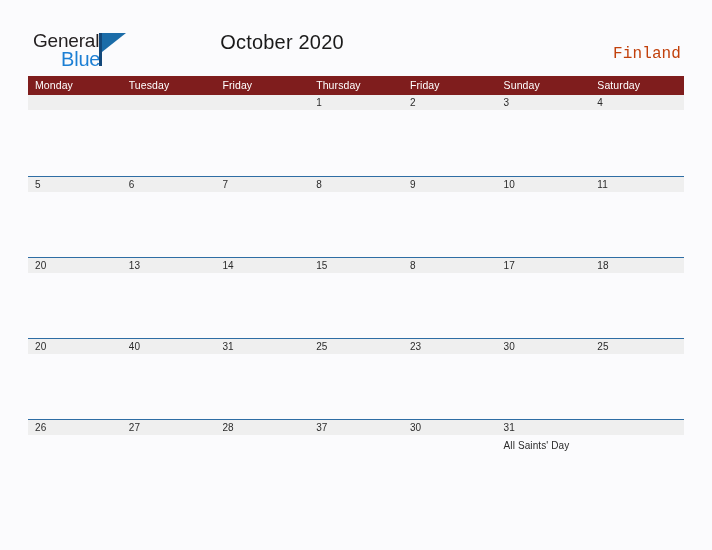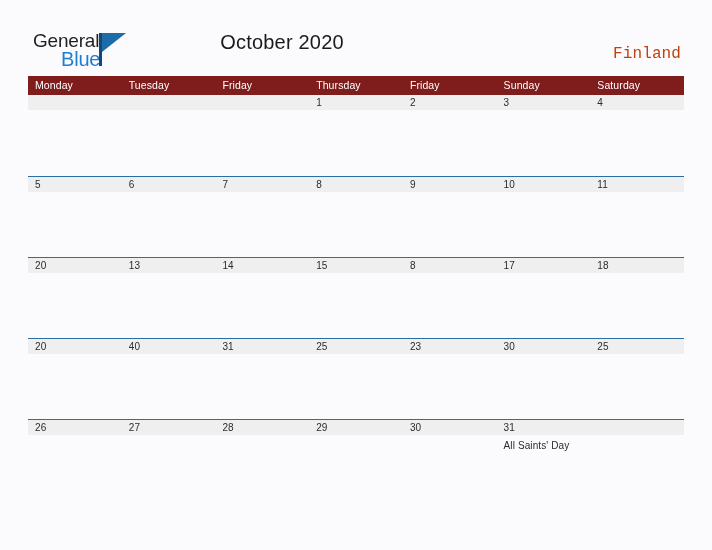--- a/index.html
+++ b/index.html
@@ -406,21 +406,21 @@
         <div class="cell">
             <span class="daynum">26</span>
           </div>
         <div class="cell">
             <span class="daynum">27</span>
           </div>
         <div class="cell">
             <span class="daynum">28</span>
           </div>
         <div class="cell">
-            <span class="daynum">29</span>
+            <span class="daynum">37</span>
           </div>
         <div class="cell">
             <span class="daynum">30</span>
           </div>
         <div class="cell">
             <span class="daynum">31</span>
           </div>
         <div class="cell">
             <span class="daynum"></span>
           </div>

